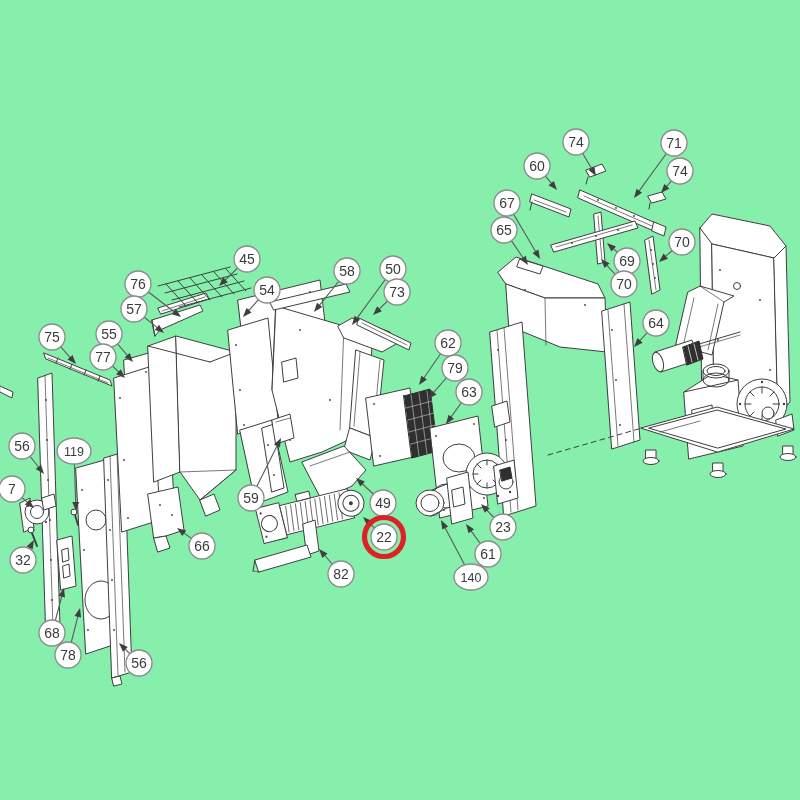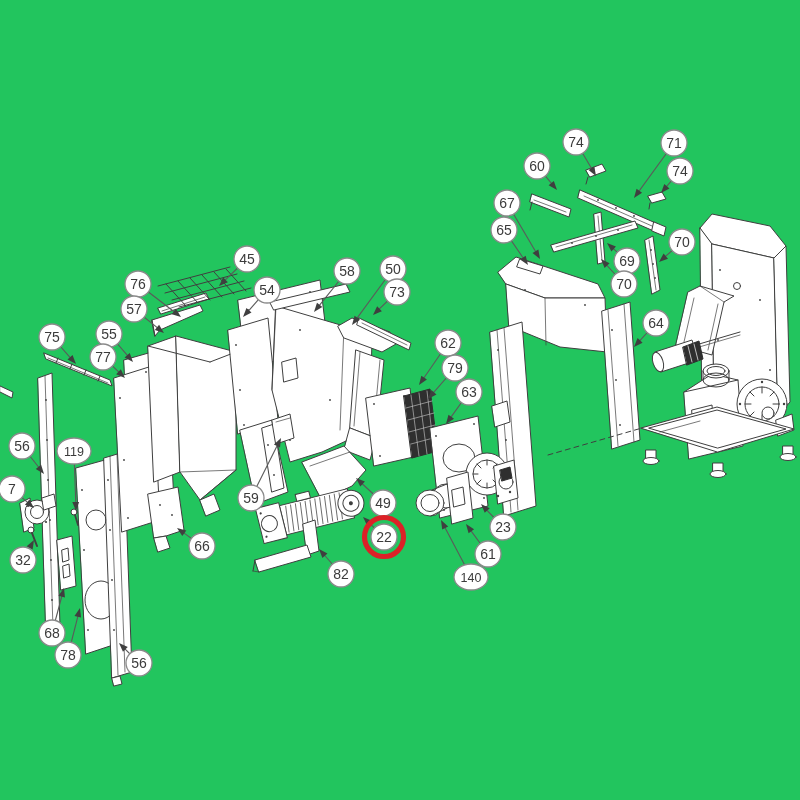--- a/index.html
+++ b/index.html
@@ -1,16 +1,16 @@
 <!DOCTYPE html>
 <html><head>
 <meta charset="utf-8">
 <style>
   html,body{margin:0;padding:0;background:#fff;}
-  .stage{width:800px;height:800px;background:#22c55e;position:relative;overflow:hidden;
+  .stage{width:800px;height:800px;background:#86efac;position:relative;overflow:hidden;
          font-family:"Liberation Sans", sans-serif;}
   svg{display:block;}
   .art{stroke:#3f3f3f;fill:none;stroke-width:1;stroke-linejoin:round;stroke-linecap:round;}
   .fillw{fill:#ffffff;}
   .dark{fill:#2f2f2f;stroke:#2f2f2f;}
   .dot{fill:#3f3f3f;stroke:none;}
   .thin{stroke-width:0.7;}
   .dash{stroke-dasharray:5 4;}
   .balloon-text{font-family:"Liberation Sans", sans-serif;}
 </style>

